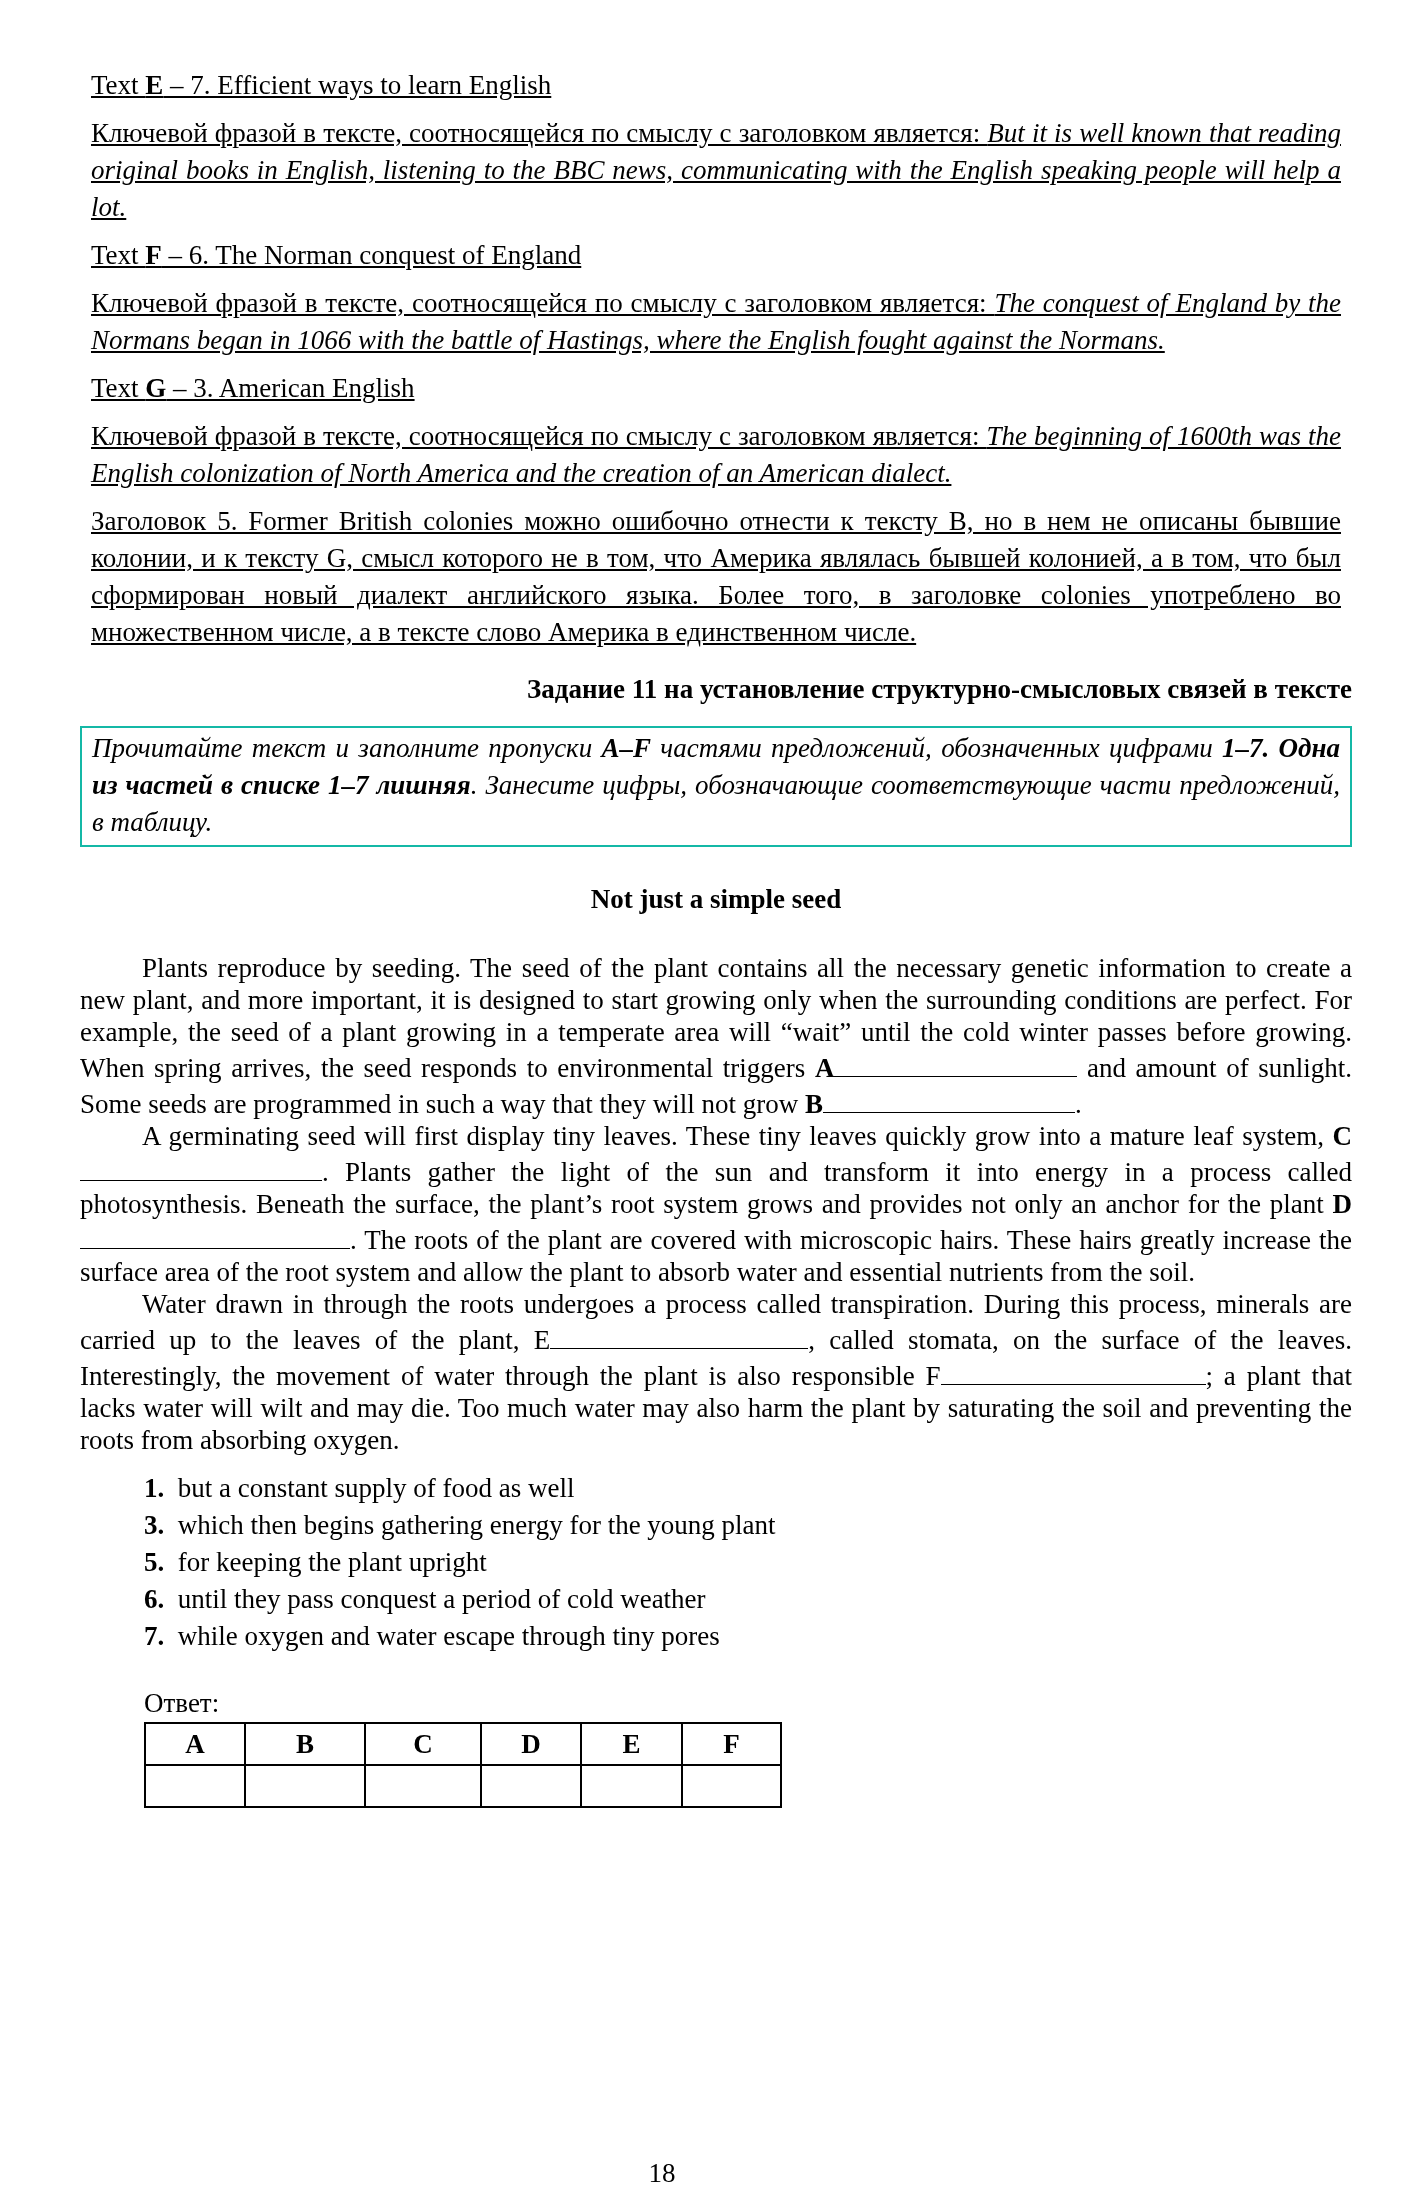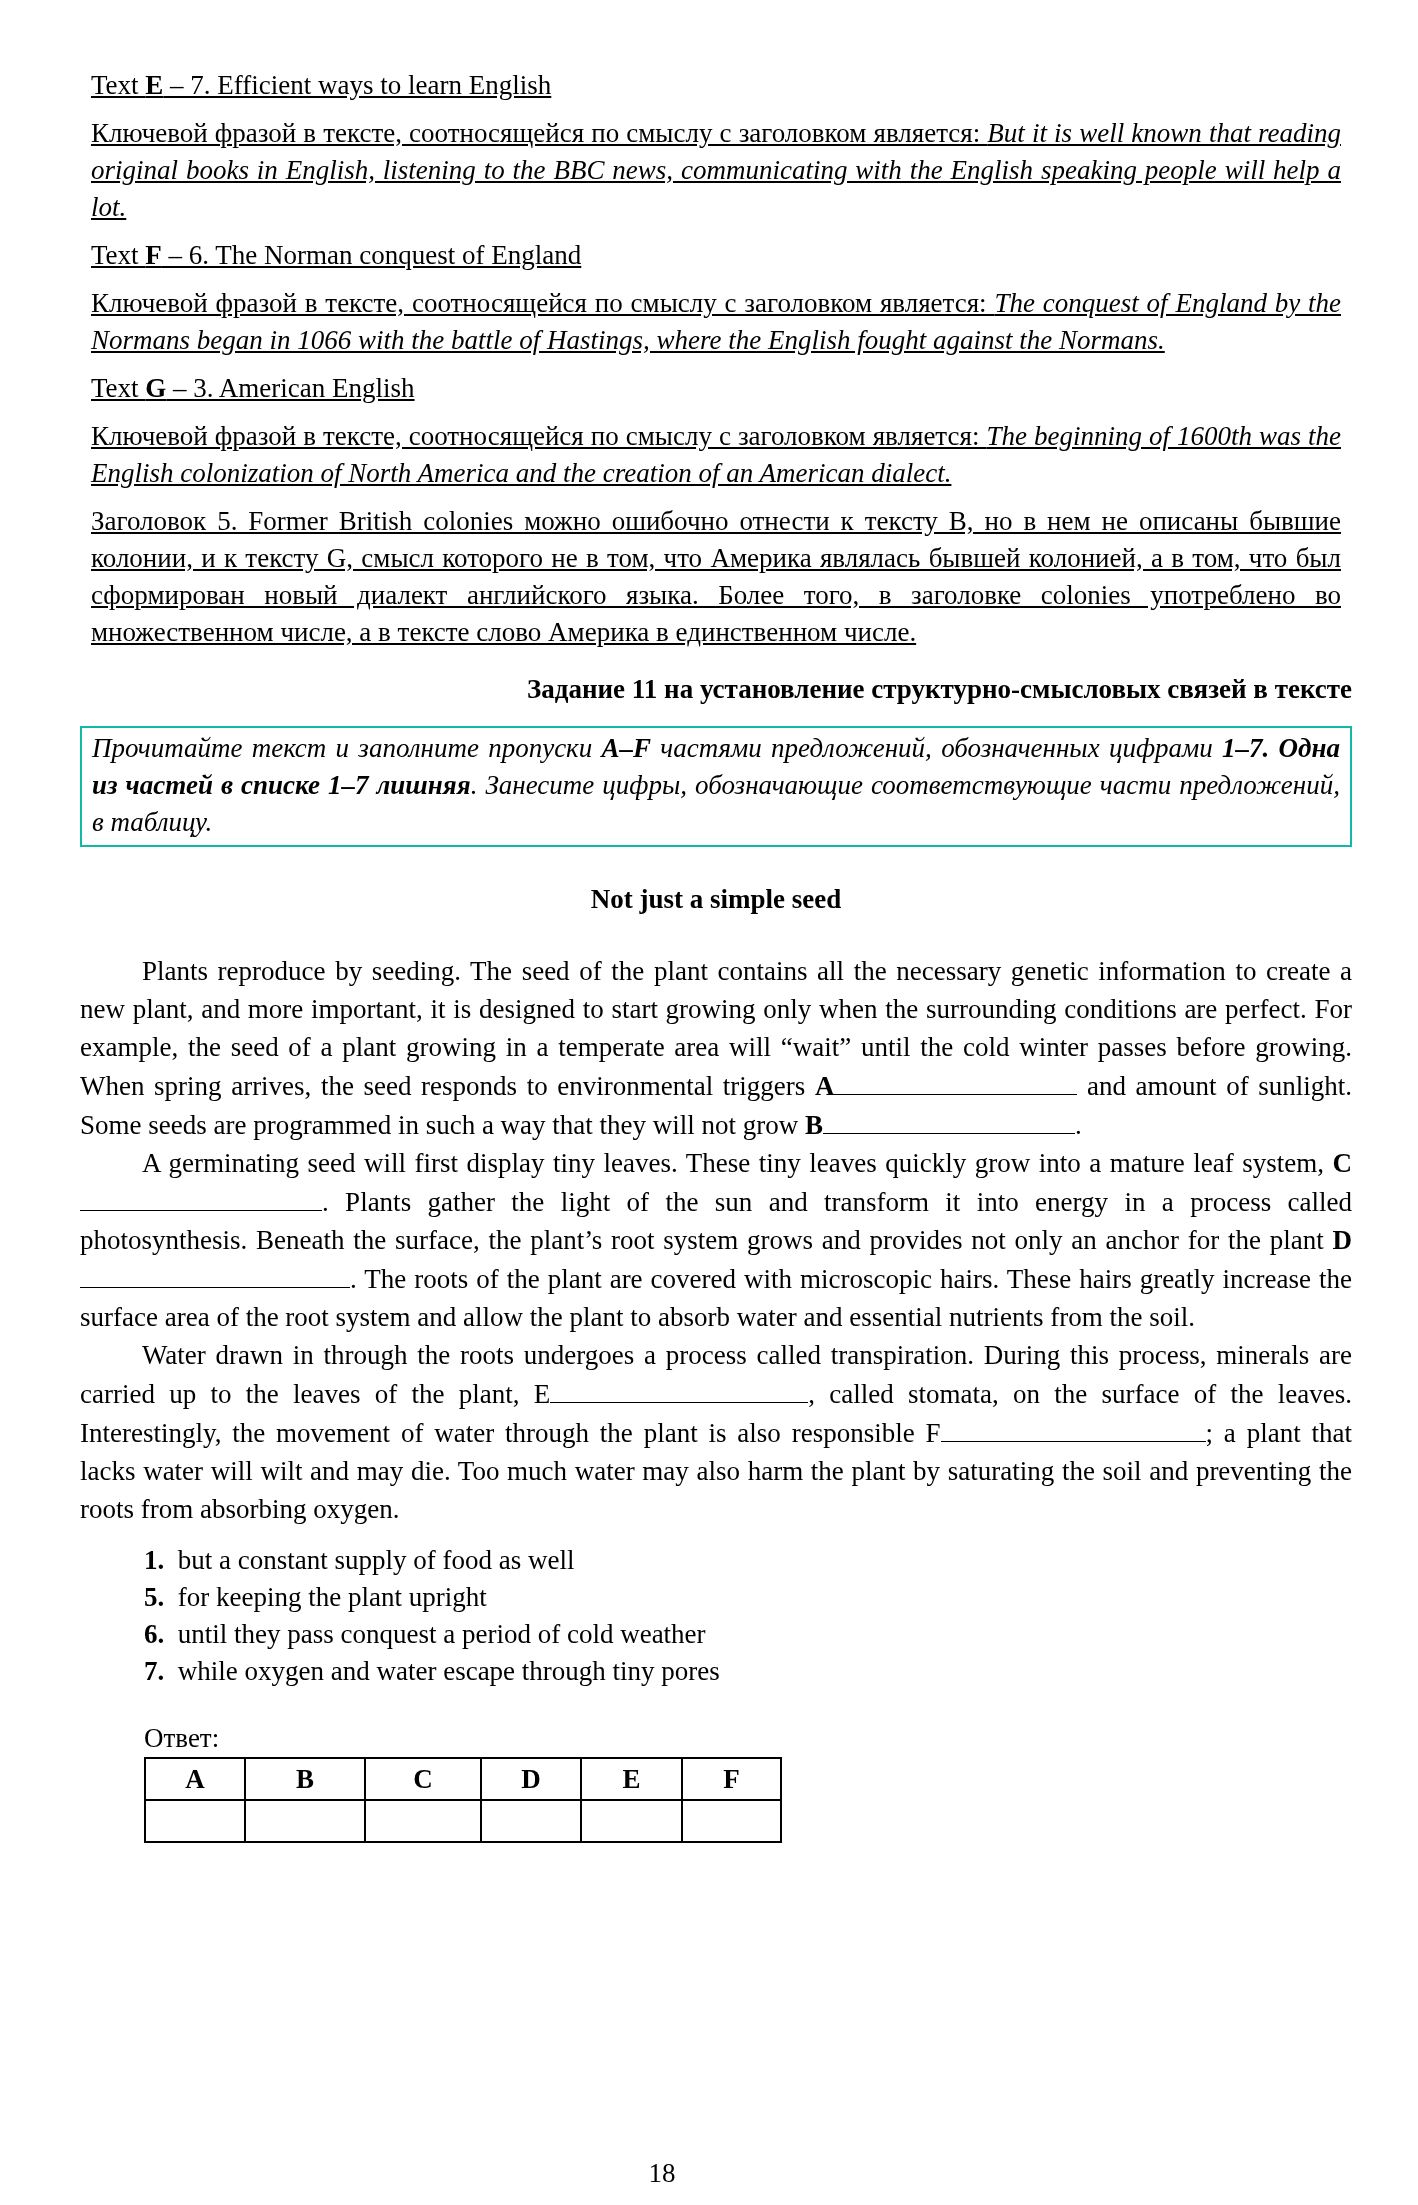--- a/index.html
+++ b/index.html
@@ -14,21 +14,21 @@
   i, .it { font-style: italic; }
   b { font-weight: bold; }
   .task-title { text-align: right; font-weight: bold; line-height: 37px; margin-top: 20px; }
   .task-box {
     border: 2px solid #14b8a6; margin-top: 18px; padding: 2px 10px 4px 10px;
     font-style: italic; line-height: 37px; text-align: justify;
   }
   .task-box .bd { font-weight: bold; }
   .story-title { text-align: center; font-weight: bold; margin-top: 34px; line-height: 37px; }
   .story { margin-top: 34px; }
-  .para { text-indent: 62px; line-height: 38px; text-align: justify; margin: 0; }
+  .para { text-indent: 62px; line-height: 32px; text-align: justify; margin: 0; }
   .blank { display: inline-block; border-bottom: 1.5px solid #000; height: 28px; vertical-align: baseline; }
   .options { margin-top: 14px; padding-left: 64px; }
   .option { line-height: 37px; }
   .option .num { font-weight: bold; }
   .answer-label { margin-top: 30px; padding-left: 64px; line-height: 37px; }
   table.answer {
     margin-left: 64px; border-collapse: collapse; margin-top: 0px;
   }
   table.answer td, table.answer th {
     border: 2.5px solid #000; height: 40px; text-align: center;
@@ -68,20 +68,21 @@
   <div class="story">
     <p class="para"><span>Plants reproduce by seeding. The seed of the plant contains all the necessary genetic information to create a new plant, and more important, it is designed to start growing only when the surrounding conditions are perfect. For example, the seed of a plant growing in a temperate area will “wait” until the cold winter passes before growing. When spring arrives, the seed responds to environmental triggers </span><b>A</b><span class="blank" style="width:243px"></span><span> and amount of sunlight. Some seeds are programmed in such a way that they will not grow </span><b>B</b><span class="blank" style="width:252px"></span><span>.</span></p>
 
     <p class="para"><span>A germinating seed will first display tiny leaves. These tiny leaves quickly grow into a mature leaf system, </span><b>C</b><span class="blank" style="width:242px"></span><span>. Plants gather the light of the sun and transform it into energy in a process called photosynthesis. Beneath the surface, the plant’s root system grows and provides not only an anchor for the plant </span><b>D</b><span class="blank" style="width:270px"></span><span>. The roots of the plant are covered with microscopic hairs. These hairs greatly increase the surface area of the root system and allow the plant to absorb water and essential nutrients from the soil.</span></p>
 
     <p class="para"><span>Water drawn in through the roots undergoes a process called transpiration. During this process, minerals are carried up to the leaves of the plant, </span><span>E</span><span class="blank" style="width:258px"></span><span>, called stomata, on the surface of the leaves. Interestingly, the movement of water through the plant is also responsible </span><span>F</span><span class="blank" style="width:265px"></span><span>; a plant that lacks water will wilt and may die. Too much water may also harm the plant by saturating the soil and preventing the roots from absorbing oxygen.</span></p>
   </div>
 
   <div class="options">
     <div class="option"><span class="num">1.</span>&nbsp; <span>but a constant supply of food as well</span></div>
+    <div class="option"><span class="num">3.</span>&nbsp; <span>which then begins gathering energy for the young plant</span></div>
     <div class="option"><span class="num">5.</span>&nbsp; <span>for keeping the plant upright</span></div>
     <div class="option"><span class="num">6.</span>&nbsp; <span>until they pass conquest a period of cold weather</span></div>
     <div class="option"><span class="num">7.</span>&nbsp; <span>while oxygen and water escape through tiny pores</span></div>
   </div>
 
   <div class="answer-label">Ответ:</div>
   <table class="answer">
     <tbody>
         <tr>
       <td style="width:98px">A</td>

